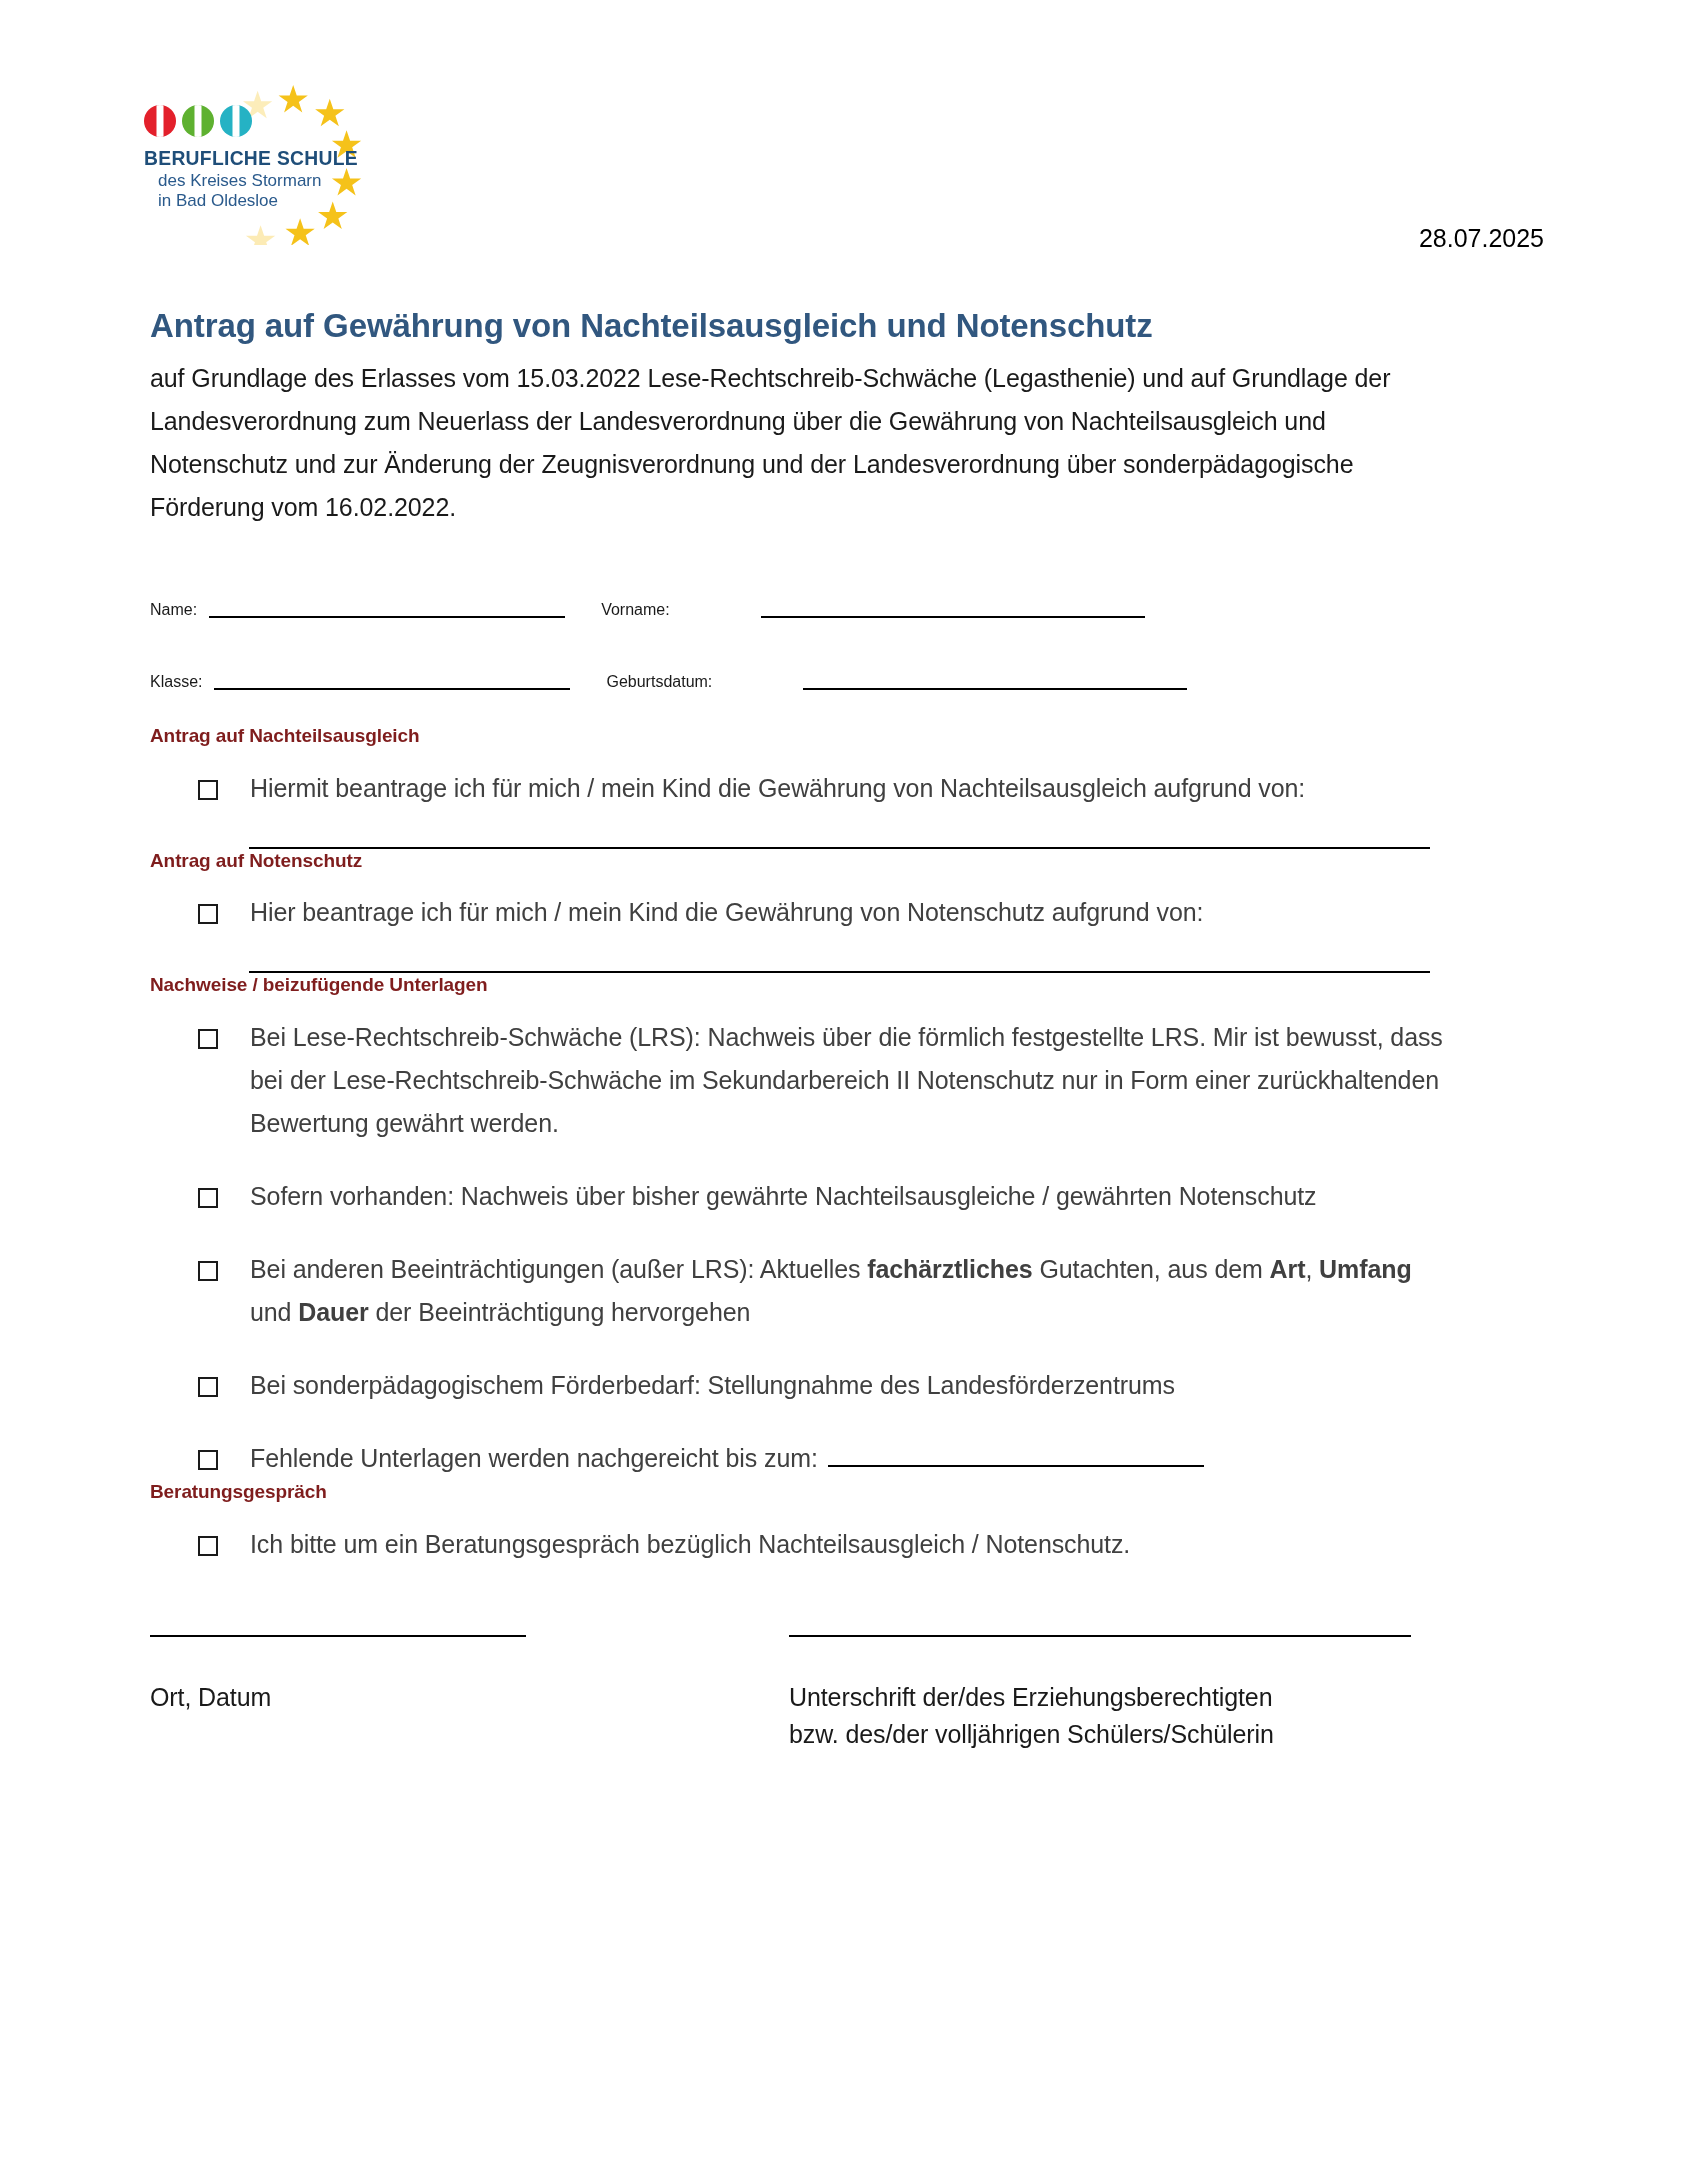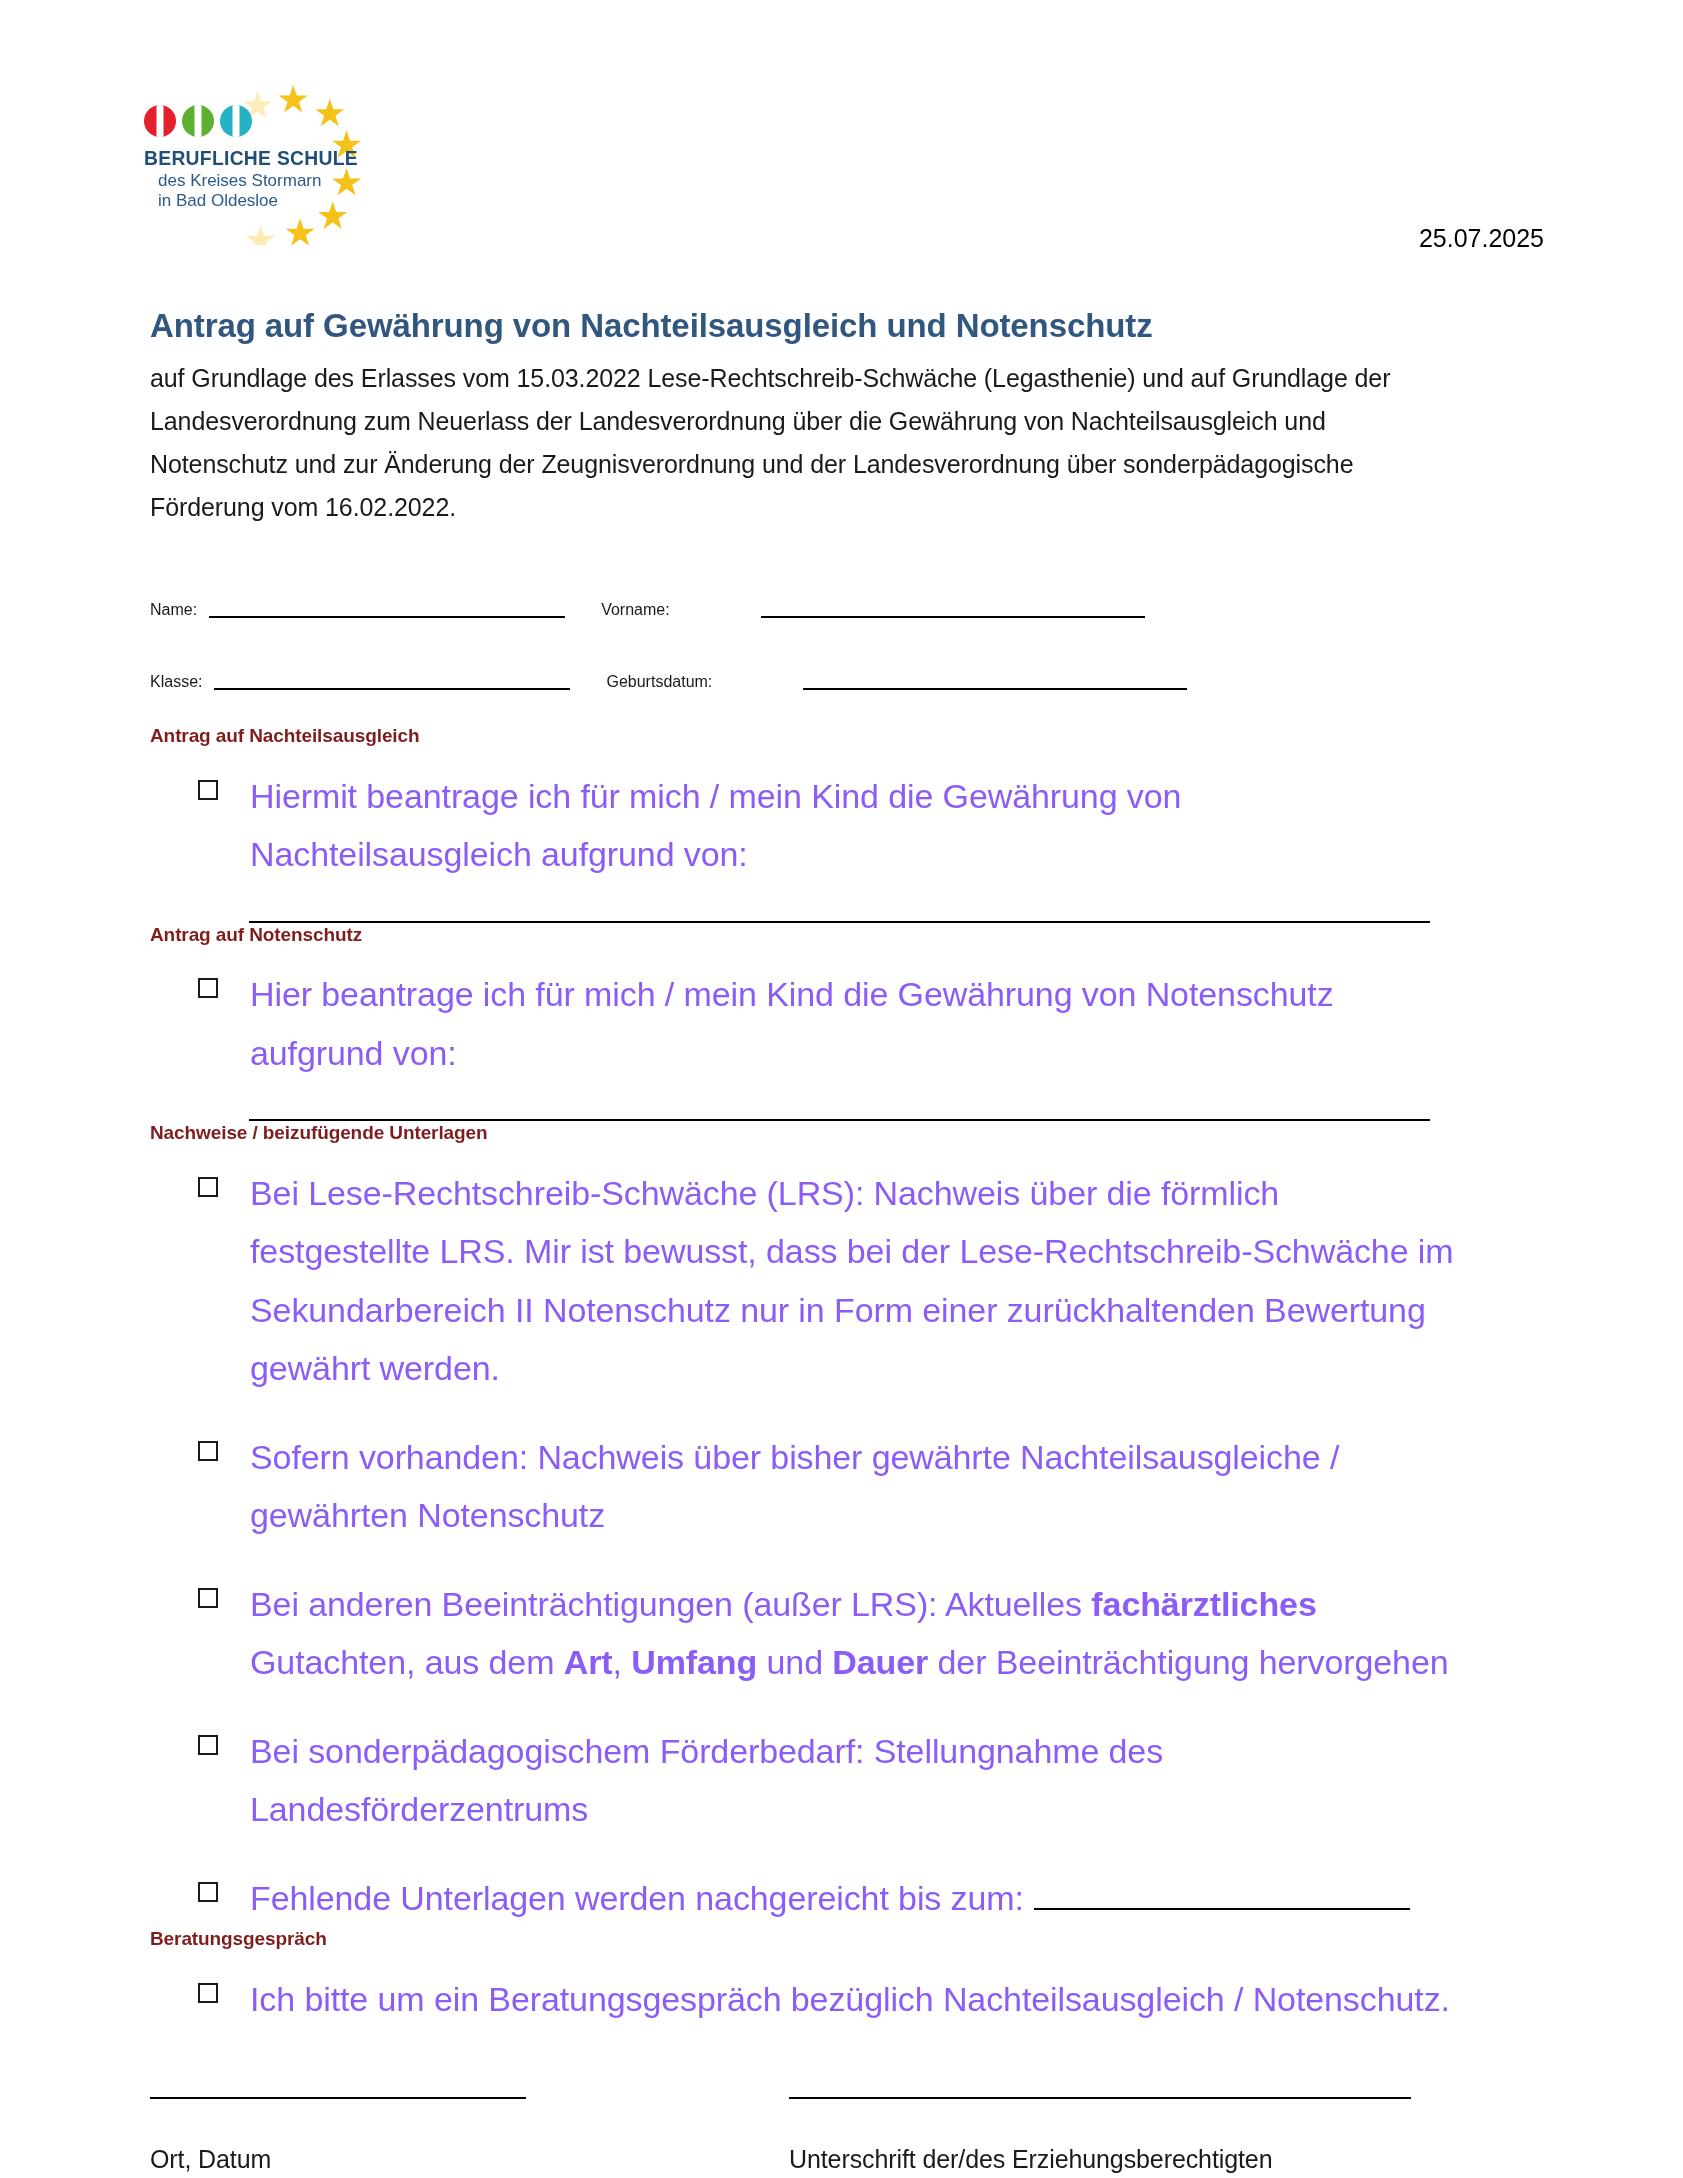--- a/index.html
+++ b/index.html
@@ -179,23 +179,23 @@
     flex: 0 0 auto;
     width: 20px;
     height: 20px;
     border: 2px solid #1a1a1a;
     margin-top: 13px;
     margin-right: 32px;
     box-sizing: border-box;
     background: #fff;
   }
   .cbtext {
-    font-size: 34px;
+    font-size: 25px;
     line-height: 1.72;
-    color: #8b5cf6;
+    color: #404040;
     letter-spacing: -0.1px;
     flex: 1 1 auto;
   }
   .cbtext b { font-weight: bold; }
 
   .inline-rule {
     display: inline-block;
     border-bottom: 2px solid #000;
     height: 24px;
     vertical-align: baseline;
@@ -261,21 +261,21 @@
       <span class="lcircle lc-green"></span>
       <span class="lcircle lc-teal"></span>
     </div>
     <div class="logo-name">
       <div class="l1">BERUFLICHE SCHULE</div>
       <div class="l2">des Kreises Stormarn</div>
       <div class="l3">in Bad Oldesloe</div>
     </div>
   </div>
 
-  <div class="doc-date">25.07.2025</div>
+  <div class="doc-date">28.07.2025</div>
 
   <div class="content">
 
     <h1 class="doc-title">Antrag auf Gewährung von Nachteilsausgleich und Notenschutz</h1>
 
     <p class="intro">auf Grundlage des Erlasses vom 15.03.2022 Lese-Rechtschreib-Schwäche (Legasthenie) und auf Grundlage der Landesverordnung zum Neuerlass der Landesverordnung über die Gewährung von Nachteilsausgleich und Notenschutz und zur Änderung der Zeugnisverordnung und der Landesverordnung über sonderpädagogische Förderung vom 16.02.2022.</p>
 
     <div class="fields">
 
       <div class="field-row">

